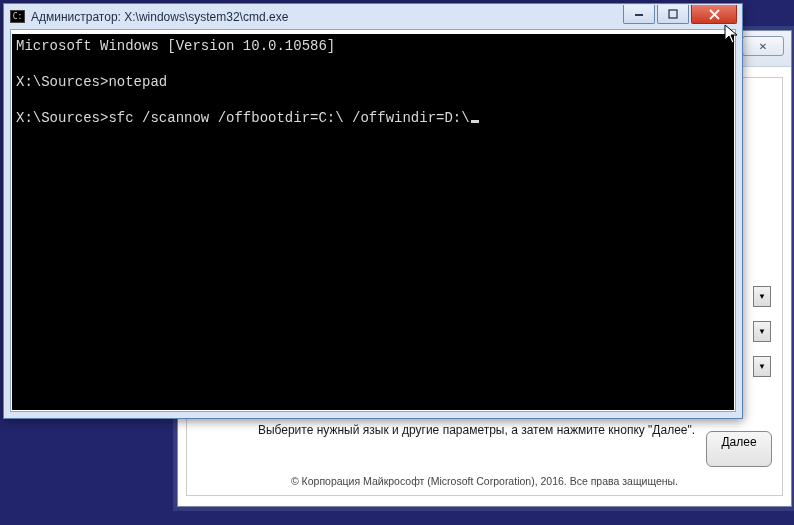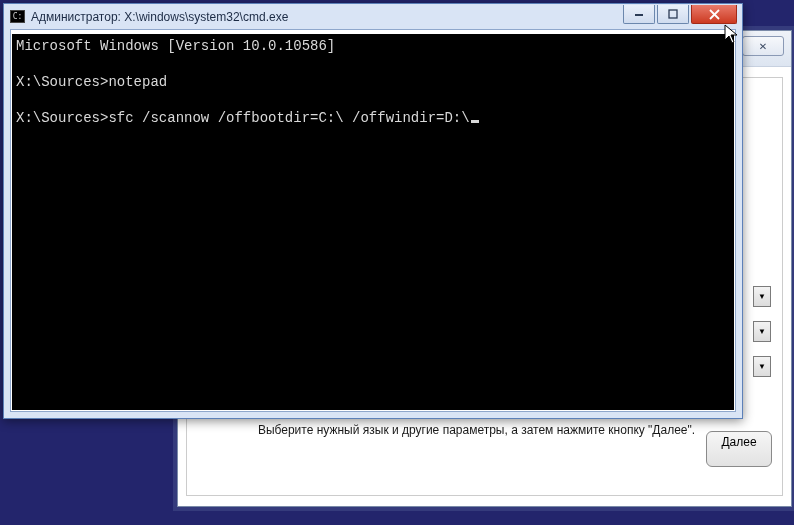--- a/index.html
+++ b/index.html
@@ -172,20 +172,21 @@
         <span>▼</span>
       </div>
     <div class="setup-dropdown dd2">
         <span>▼</span>
       </div>
     <div class="setup-dropdown dd3">
         <span>▼</span>
       </div>
     <div class="setup-instruction">Выберите нужный язык и другие параметры, а затем нажмите кнопку "Далее".</div>
     <div class="setup-next">Далее</div>
+    <div class="setup-copyright">© Корпорация Майкрософт (Microsoft Corporation), 2016. Все права защищены.</div>
   </div>
 </div>
 
 <div class="cmd-window">
   <div class="cmd-titlebar">
     <span class="cmd-icon">C:</span>
     <span>Администратор: X:\windows\system32\cmd.exe</span>
     <div class="cmd-buttons">
       <div class="cmd-btn">
         <svg width="10" height="10">

